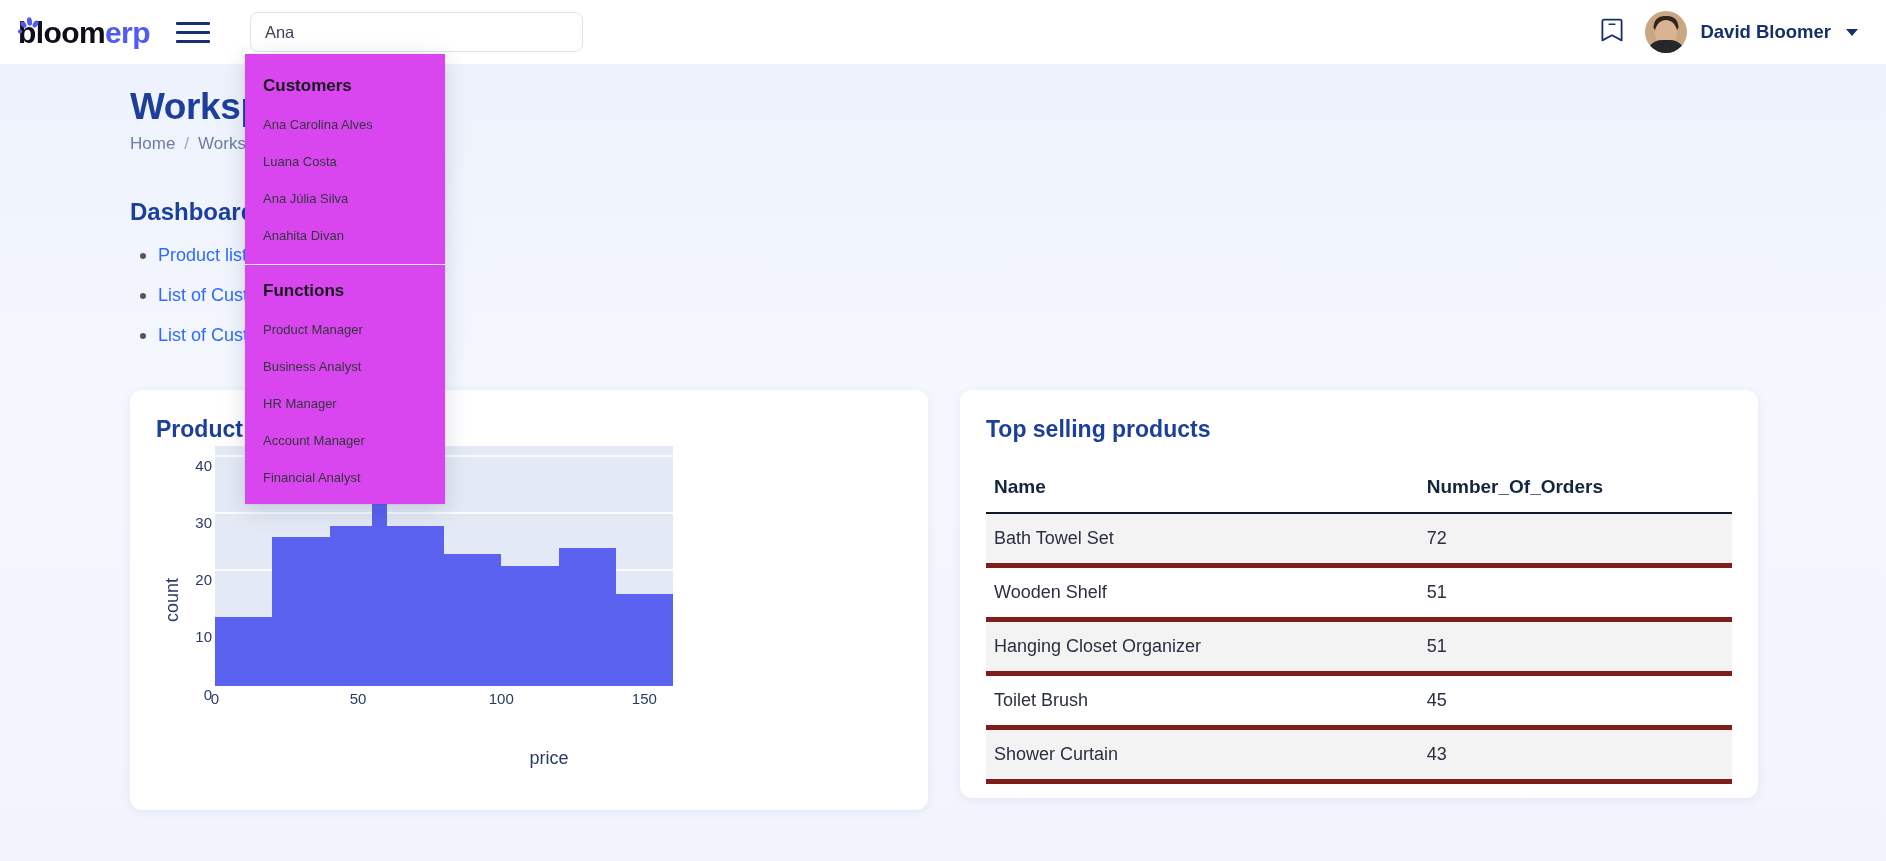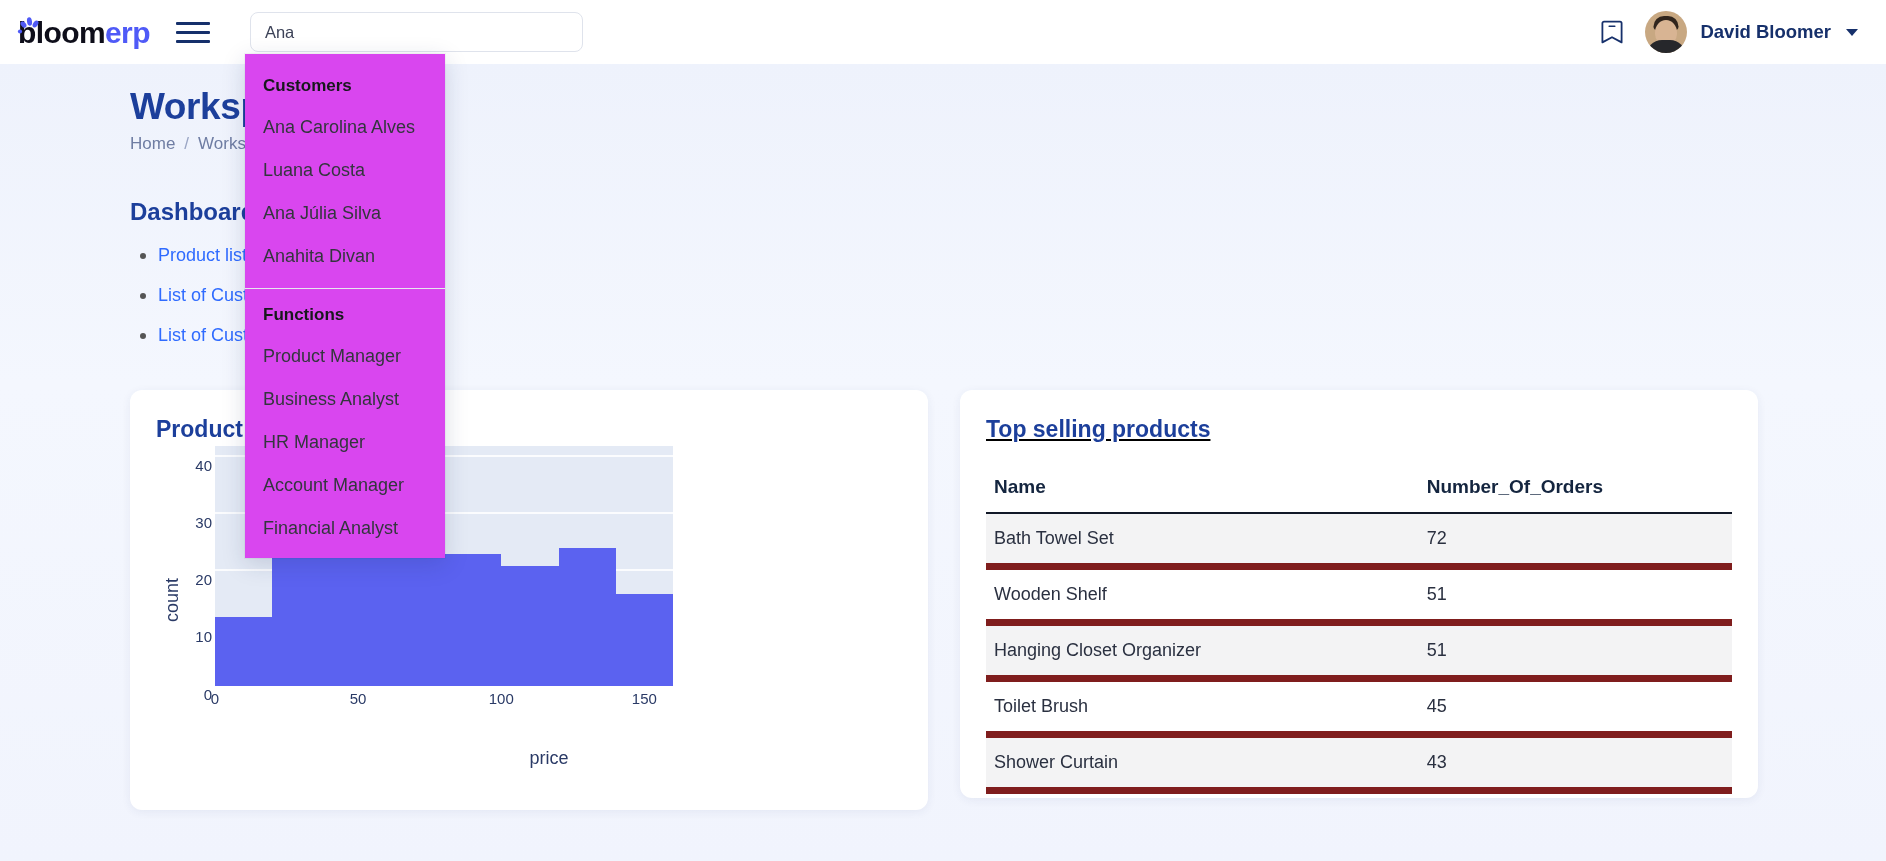--- a/index.html
+++ b/index.html
@@ -48,21 +48,21 @@
     width: 333px; height: 40px;
     border: 1px solid #dfe3ec; border-radius: 8px;
     background: #fff;
     font-size: 16.5px; color: #3c4257;
     padding: 0 14px;
     font-family: "Liberation Sans", sans-serif;
     outline: none;
   }
 
   .nav-right {
-    margin-left: auto; display: flex; align-items: center;
+    margin-left: auto; display: flex; 
     gap: 6px; margin-right: 22px;
   }
   .bookmark-btn {
     width: 46px; height: 46px; display: flex;
     align-items: center; justify-content: center; cursor: pointer;
   }
   .user-chip {
     display: flex; align-items: center; gap: 13px;
     padding: 4px 6px 4px 4px; cursor: pointer;
   }
@@ -138,21 +138,21 @@
   .cards {
     display: flex; gap: 32px;
     margin: 44px 0 0 130px; width: 1628px;
   }
   .card {
     background: #ffffff; border-radius: 12px;
     box-shadow: 0 2px 10px rgba(40,60,120,0.07);
     position: relative;
   }
   .card-hist { width: 798px; height: 420px; }
-  .card-table { width: 798px; height: 408px; text-decoration: underline; }
+  .card-table { width: 798px; height: 408px; }
   .card-title {
     font-size: 23px; font-weight: bold; color: #1c3f9b;
     margin: 26px 0 0 26px;
   }
 
   
   .hist-area {
     position: absolute; left: 0; top: 56px;
     width: 798px; height: 330px;
   }
@@ -190,40 +190,40 @@
     position: absolute; left: 26px; top: 78px;
     width: 746px; border-collapse: collapse;
   }
   .tbl th {
     text-align: left; font-size: 19px; font-weight: bold;
     color: #14253f; padding: 8px 8px 14px 8px;
     border-bottom: 2px solid #111827;
   }
   .tbl td {
     font-size: 18px; color: #2a3040;
-    padding: 14px 8px; border-bottom: 7px solid #7f1d1d;
+    padding: 14px 8px; border-bottom: 5px solid #7f1d1d;
   }
   .tbl tbody tr:nth-child(odd) { background: #f3f3f4; }
   .tbl tbody tr:nth-child(even) { background: #ffffff; }
   .col-name { width: 58%; }
 
   
   .dropdown {
     position: absolute; left: 245px; top: 54px;
     width: 200px;
     background: #d946ef;
     box-shadow: 0 6px 22px rgba(25,40,90,0.17), 0 0 0 1px rgba(0,0,0,0.03);
     z-index: 60; padding: 6px 0 8px 0;
   }
   .dd-head {
     font-size: 17px; font-weight: bold; color: #17181c;
     padding: 16px 18px 10px 18px;
   }
   .dd-item {
-    font-size: 18px; color: #33363d;
+    font-size: 13px; color: #33363d;
     padding: 11px 18px; cursor: pointer; white-space: nowrap;
   }
   .dd-sep {
     height: 1px; background: #e6e8ee; margin: 10px 0 0 0;
   }
 </style>
 </head>
 <body>
 
 <div id="root">

